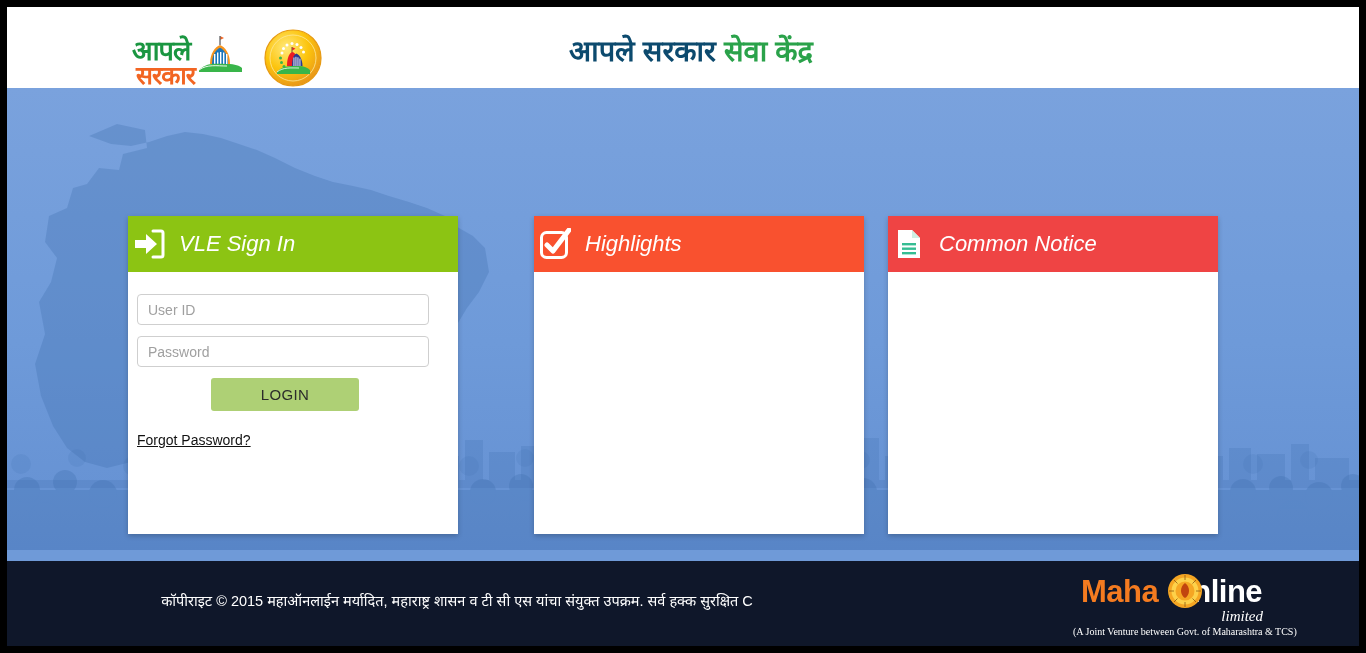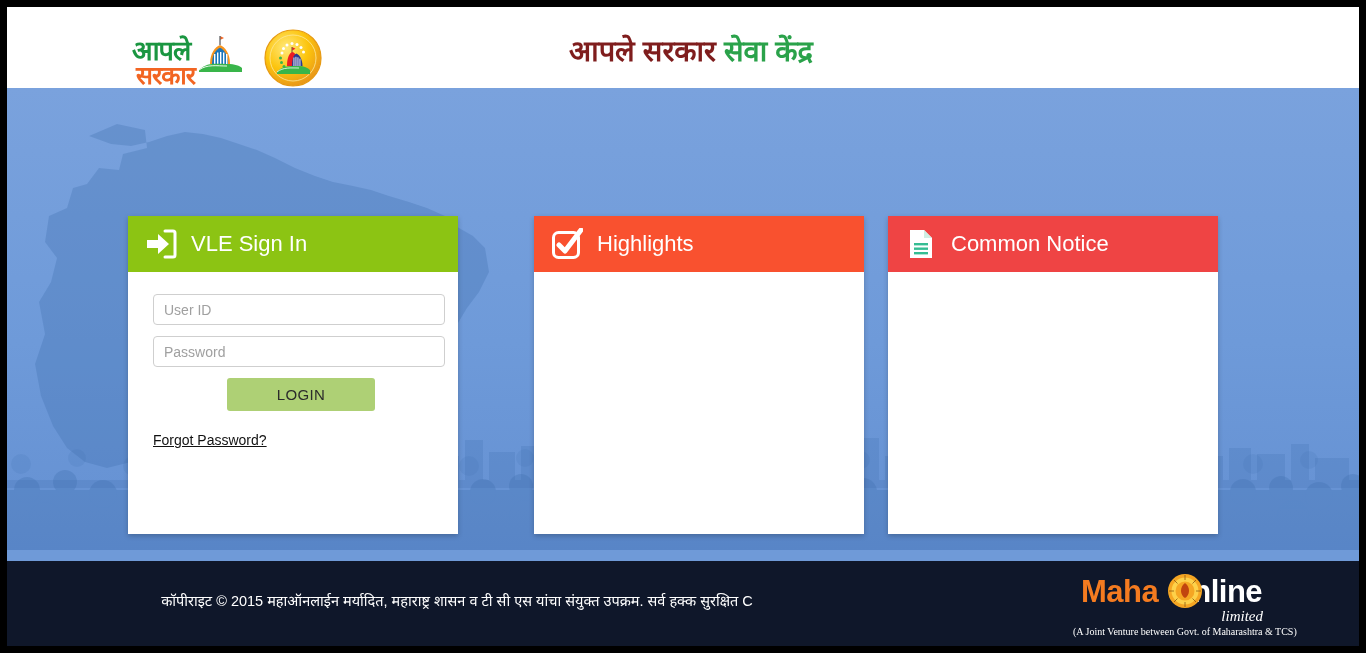--- a/index.html
+++ b/index.html
@@ -79,21 +79,21 @@
   .header-title {
     position: absolute;
     left: 0; top: 26px;
     width: 1352px;
     text-align: center;
     font-size: 29px;
     font-weight: bold;
     line-height: 36px;
     white-space: nowrap;
   }
-  .ht-orange { color: #7f1d1d; margin-left: 16px; }
+  .ht-orange { color: #0c4a6e; margin-left: 16px; }
   .ht-green  { color: #2aa24a; }
 
   
   .stage {
     position: absolute;
     left: 0;
     top: 81px;
     width: 1352px;
     height: 462px;
     background: linear-gradient(180deg, #6f9ad8 0%, #6f9ad8 45%, #6a95d4 100%);
@@ -135,21 +135,22 @@
     position: absolute;
     background: #ffffff;
     box-shadow: 0 2px 5px rgba(0,0,0,0.22);
     overflow: hidden;
   }
   .panel-head {
     position: relative;
     height: 56px;
     display: flex;
     align-items: center;
-    padding-left: 17px;
+    padding-left: 5px;
+    font-style: italic;
   }
   .panel-head .ph-icon {
     width: 32px;
     height: 32px;
     flex: 0 0 32px;
     display: block;
   }
   .panel-head .ph-title {
     margin-left: 14px;
     color: #ffffff;
@@ -161,21 +162,21 @@
   .panel-body { background: #ffffff; }
 
   
   #panel-signin {
     left: 121px;
     top: 128px;
     width: 330px;
     height: 318px;
   }
   #panel-signin .panel-head { background: #8cc413; }
-  #panel-signin .panel-body { height: 262px; padding: 22px 19px 0 25px; }
+  #panel-signin .panel-body { height: 262px; padding: 22px 19px 0 9px; }
 
   .field {
     display: block;
     width: 292px;
     height: 31px;
     border: 1px solid #cfcfcf;
     border-radius: 4px;
     background: #ffffff;
     font-family: "Liberation Sans", sans-serif;
     font-size: 14px;

